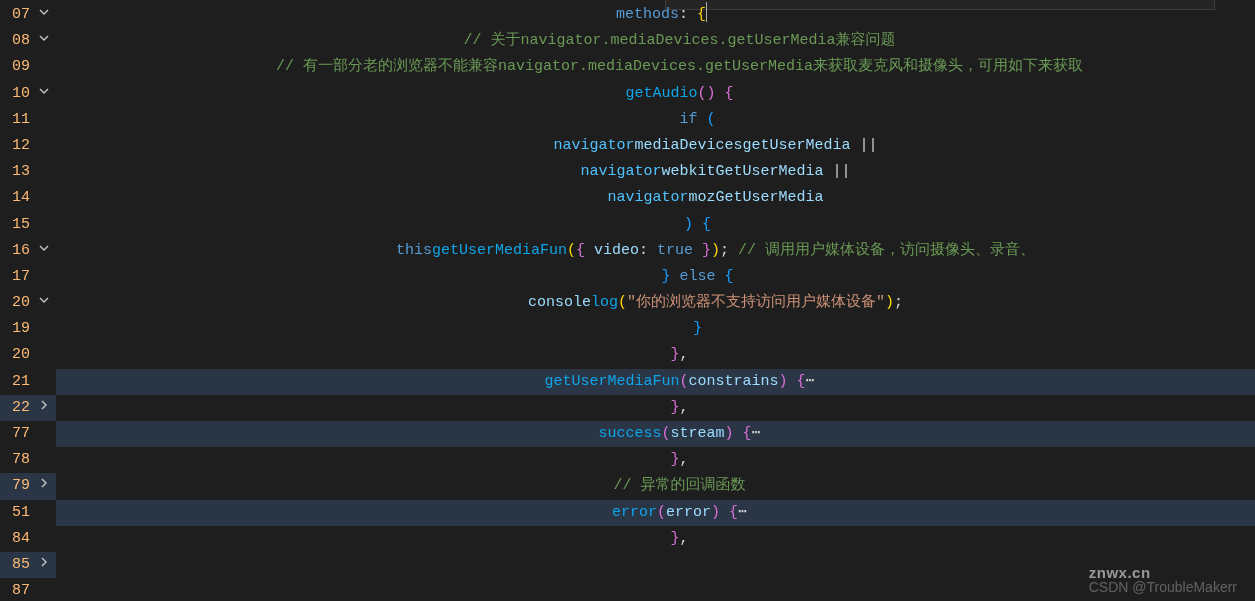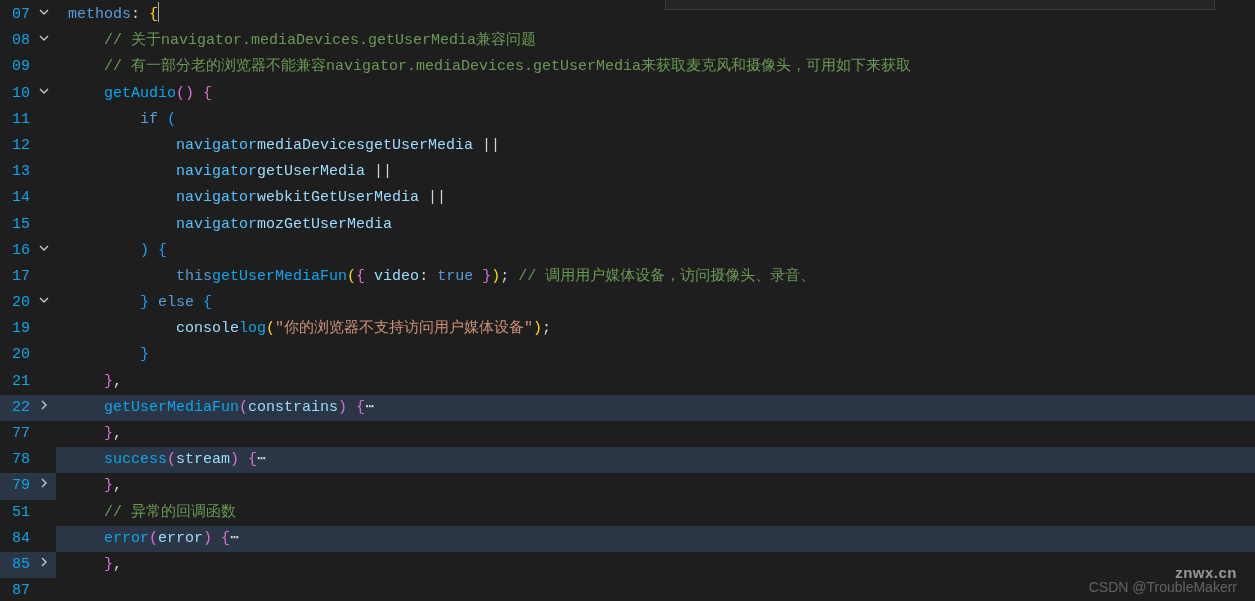--- a/index.html
+++ b/index.html
@@ -11,21 +11,21 @@
     width: 1255px;
     height: 601px;
     position: relative;
   }
   .editor {
     display: flex;
     height: 100%;
   }
   .gutter {
     background: #1e1e1e;
-    color: #0ea5e9;
+    color: #fdba74;
     text-align: right;
     user-select: none;
     padding-top: 2px;
     flex-shrink: 0;
     width: 56px;
     position: relative;
   }
   .code-area {
     flex: 1;
     padding-top: 2px;
@@ -48,40 +48,40 @@
     position: absolute;
     right: 4px;
     color: #c5c5c5;
     font-size: 13px;
     width: 16px;
     text-align: center;
     cursor: pointer;
   }
   .code-area .line {
     padding-left: 12px;
+    text-align: center;
   }
   .hl {
     background: #2a3646;
   }   
   .tok-ctl    { color: #569cd6; }   
   .tok-fn     { color: #0ea5e9; }   
   .tok-prop   { color: #9cdcfe; }   
   .tok-punc   { color: #d4d4d4; }   
   .tok-brace  { color: #ffd700; }   
   .tok-brace2 { color: #da70d6; }   
   .tok-brace3 { color: #179fff; }   
   .tok-cmt    { color: #6a9955; }   
   .tok-str    { color: #ce9178; }   
   .tok-var    { color: #4fc1ff; }   
   .watermark {
     position: absolute;
     right: 18px;
     bottom: 6px;
     color: rgba(230,230,230,0.6);
-    text-align: right;
     font-family: sans-serif;
     pointer-events: none;
   }
   .watermark .l1 { font-size: 15px; font-weight: 600; letter-spacing: .5px;}
   .watermark .l2 { font-size: 14px; opacity: .55; margin-top: -2px;}
   .top-box {
     position: absolute;
     top: 0; right: 40px;
     width: 550px; height: 10px;
     border: 1px solid #3c3c3c;
@@ -143,21 +143,20 @@
       <div class="line"><span>87</span></div>
     </div>
   <div class="code-area">
 
     <div class="line"><span class="tok-ctl">methods</span><span class="tok-punc">: </span><span class="tok-brace">{</span><span class="caret"></span></div>
     <div class="line"><span>    </span><span class="tok-cmt">// 关于navigator.mediaDevices.getUserMedia兼容问题</span></div>
     <div class="line"><span>    </span><span class="tok-cmt">// 有一部分老的浏览器不能兼容navigator.mediaDevices.getUserMedia来获取麦克风和摄像头，可用如下来获取</span></div>
     <div class="line"><span>    </span><span class="tok-fn">getAudio</span><span class="tok-brace2">()</span><span> </span><span class="tok-brace2">{</span></div>
     <div class="line"><span>        </span><span class="tok-ctl">if</span><span> </span><span class="tok-brace3">(</span></div>
     <div class="line"><span>            </span><span class="tok-var">navigator</span><span class="tok-punc"></span><span class="tok-prop">mediaDevices</span><span class="tok-punc"></span><span class="tok-prop">getUserMedia</span><span class="tok-punc"> ||</span></div>
-    <div class="line"><span>            </span><span class="tok-var">navigator</span><span class="tok-punc"></span><span class="tok-prop">getUserMedia</span><span class="tok-punc"> ||</span></div>
     <div class="line"><span>            </span><span class="tok-var">navigator</span><span class="tok-punc"></span><span class="tok-prop">webkitGetUserMedia</span><span class="tok-punc"> ||</span></div>
     <div class="line"><span>            </span><span class="tok-var">navigator</span><span class="tok-punc"></span><span class="tok-prop">mozGetUserMedia</span></div>
     <div class="line"><span>        </span><span class="tok-brace3">)</span><span> </span><span class="tok-brace3">{</span></div>
     <div class="line"><span>            </span><span class="tok-ctl">this</span><span class="tok-punc"></span><span class="tok-fn">getUserMediaFun</span><span class="tok-brace">(</span><span class="tok-brace2">{ </span><span class="tok-prop">video</span><span class="tok-punc">: </span><span class="tok-ctl">true</span><span class="tok-brace2"> }</span><span class="tok-brace">)</span><span class="tok-punc">; </span><span class="tok-cmt">// 调用用户媒体设备，访问摄像头、录音、</span></div>
     <div class="line"><span>        </span><span class="tok-brace3">}</span><span> </span><span class="tok-ctl">else</span><span> </span><span class="tok-brace3">{</span></div>
     <div class="line"><span>            </span><span class="tok-prop">console</span><span class="tok-punc"></span><span class="tok-fn">log</span><span class="tok-brace">(</span><span class="tok-str">"你的浏览器不支持访问用户媒体设备"</span><span class="tok-brace">)</span><span class="tok-punc">;</span></div>
     <div class="line"><span>        </span><span class="tok-brace3">}</span></div>
     <div class="line"><span>    </span><span class="tok-brace2">}</span><span class="tok-punc">,</span></div>
     <div class="line hl"><span>    </span><span class="tok-fn">getUserMediaFun</span><span class="tok-brace2">(</span><span class="tok-prop">constrains</span><span class="tok-brace2">)</span><span> </span><span class="tok-brace2">{</span><span class="tok-punc">⋯</span></div>
     <div class="line"><span>    </span><span class="tok-brace2">}</span><span class="tok-punc">,</span></div>

